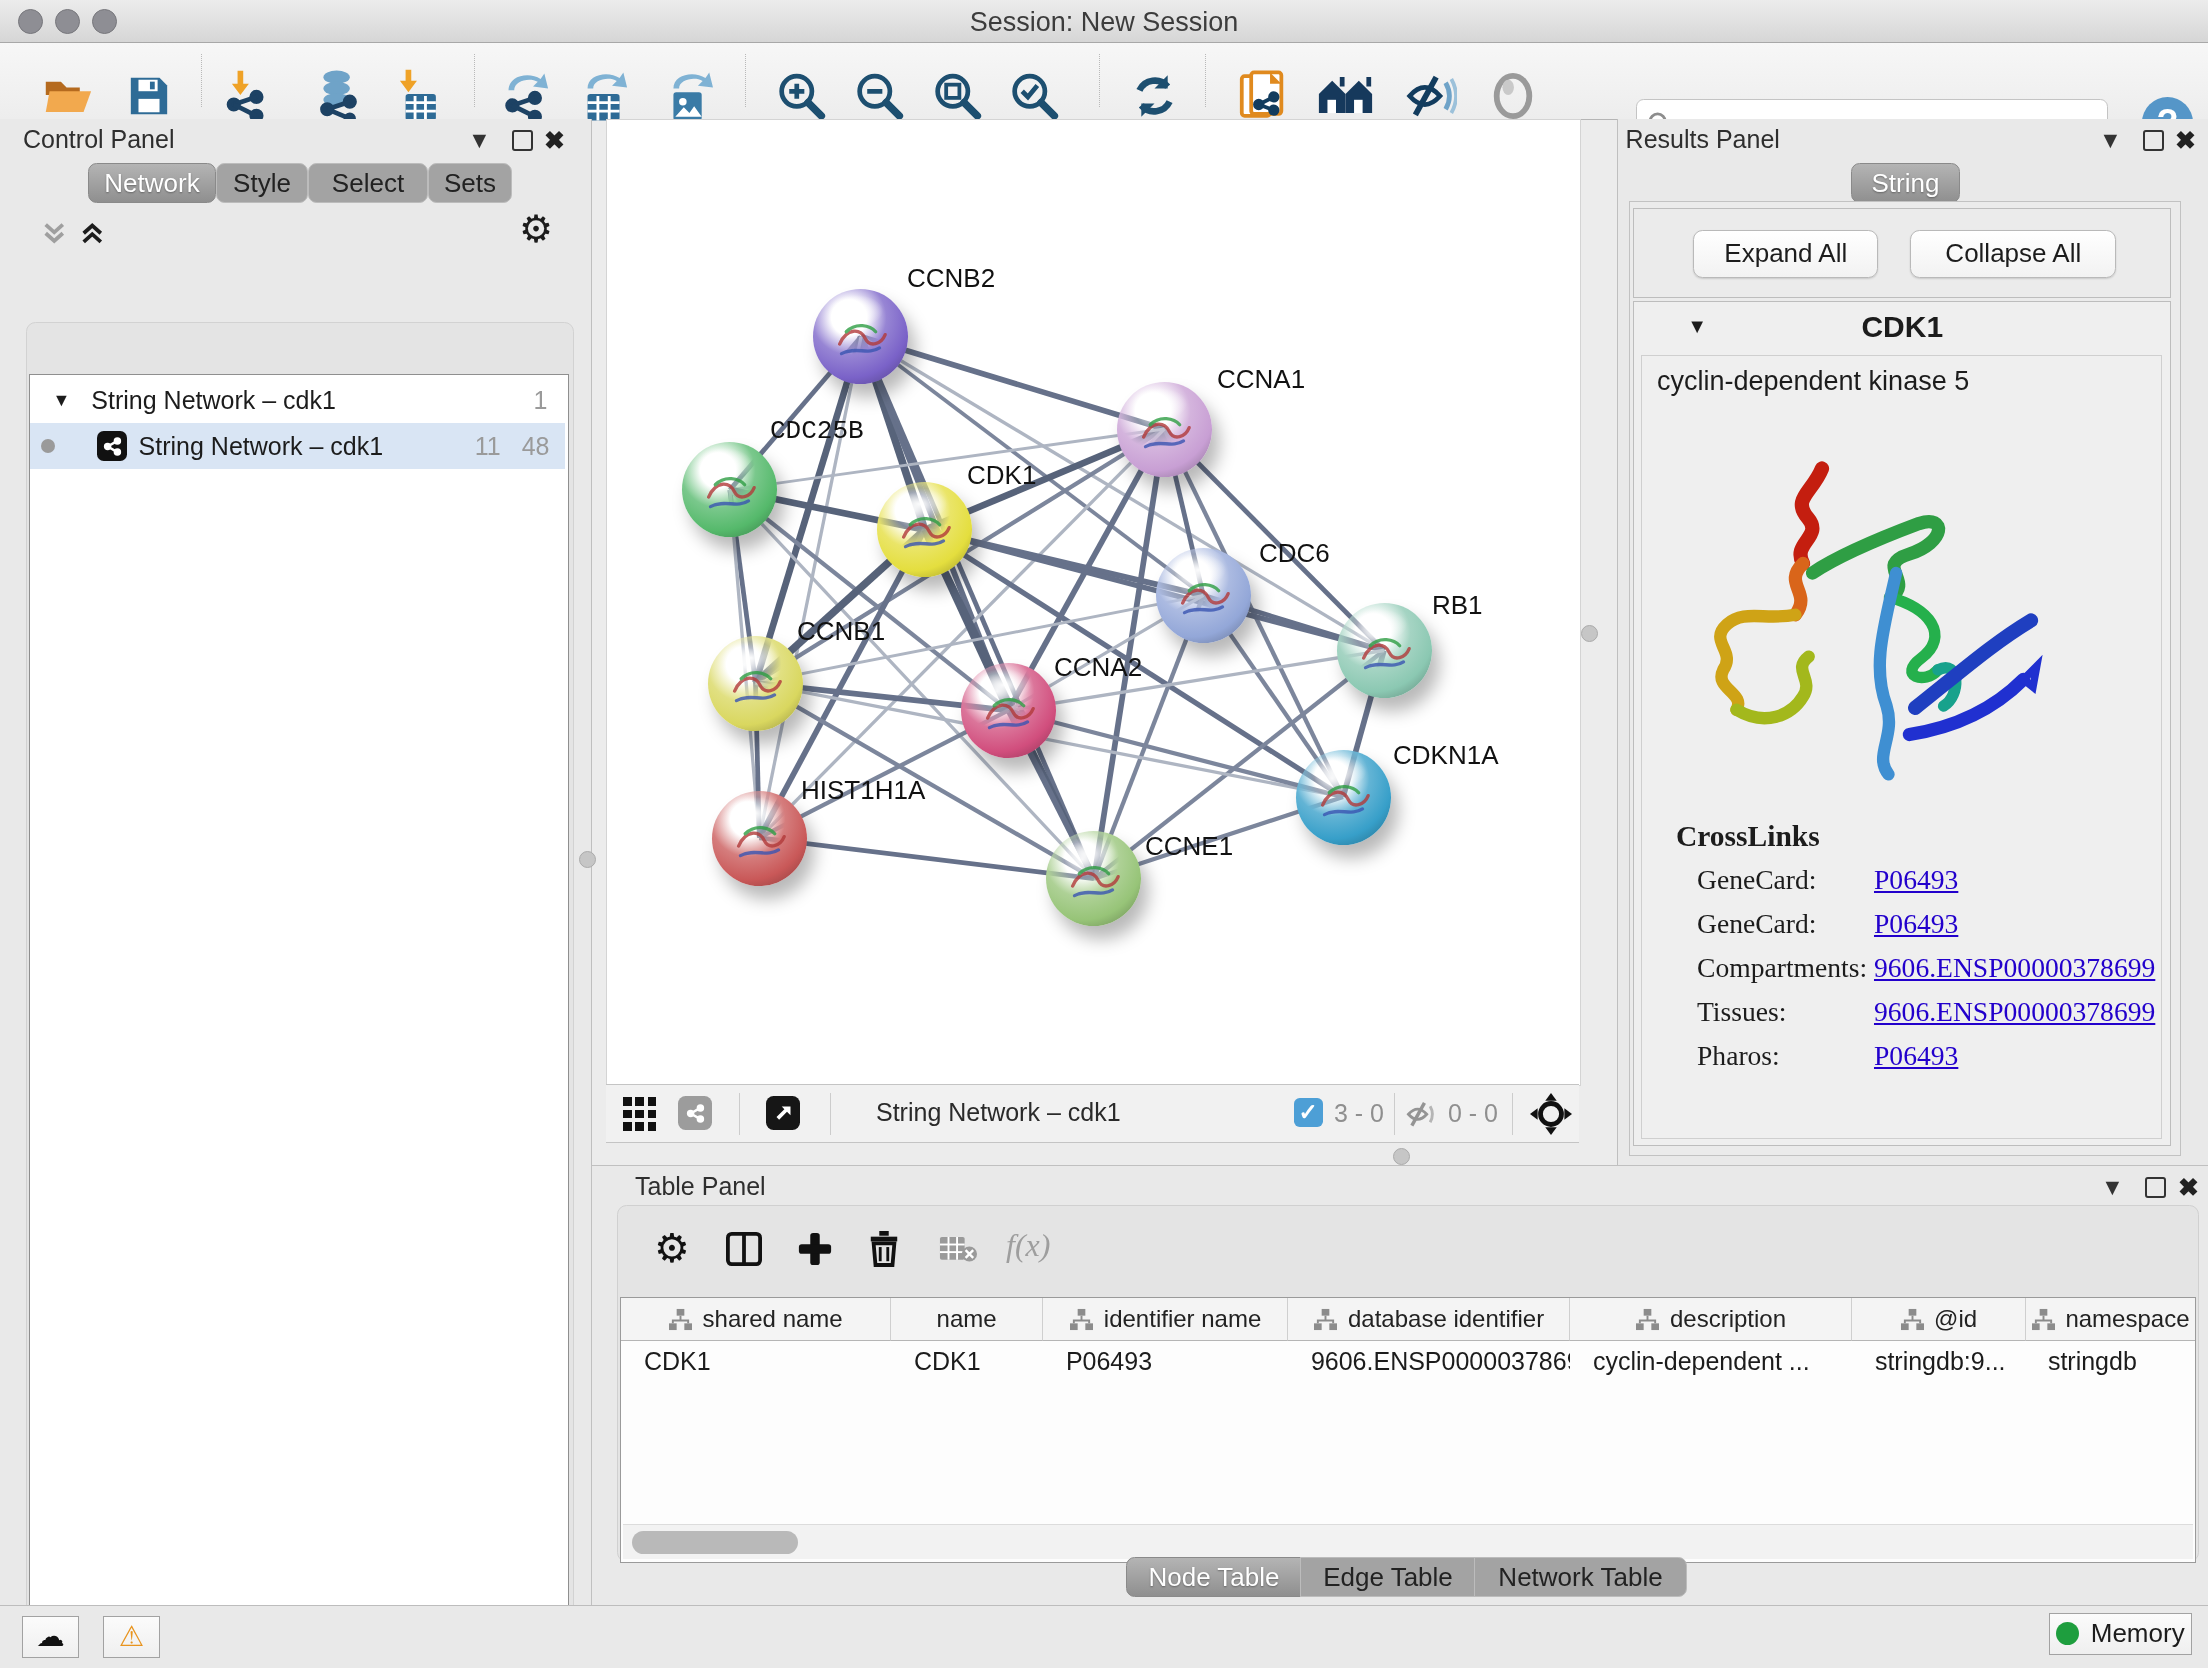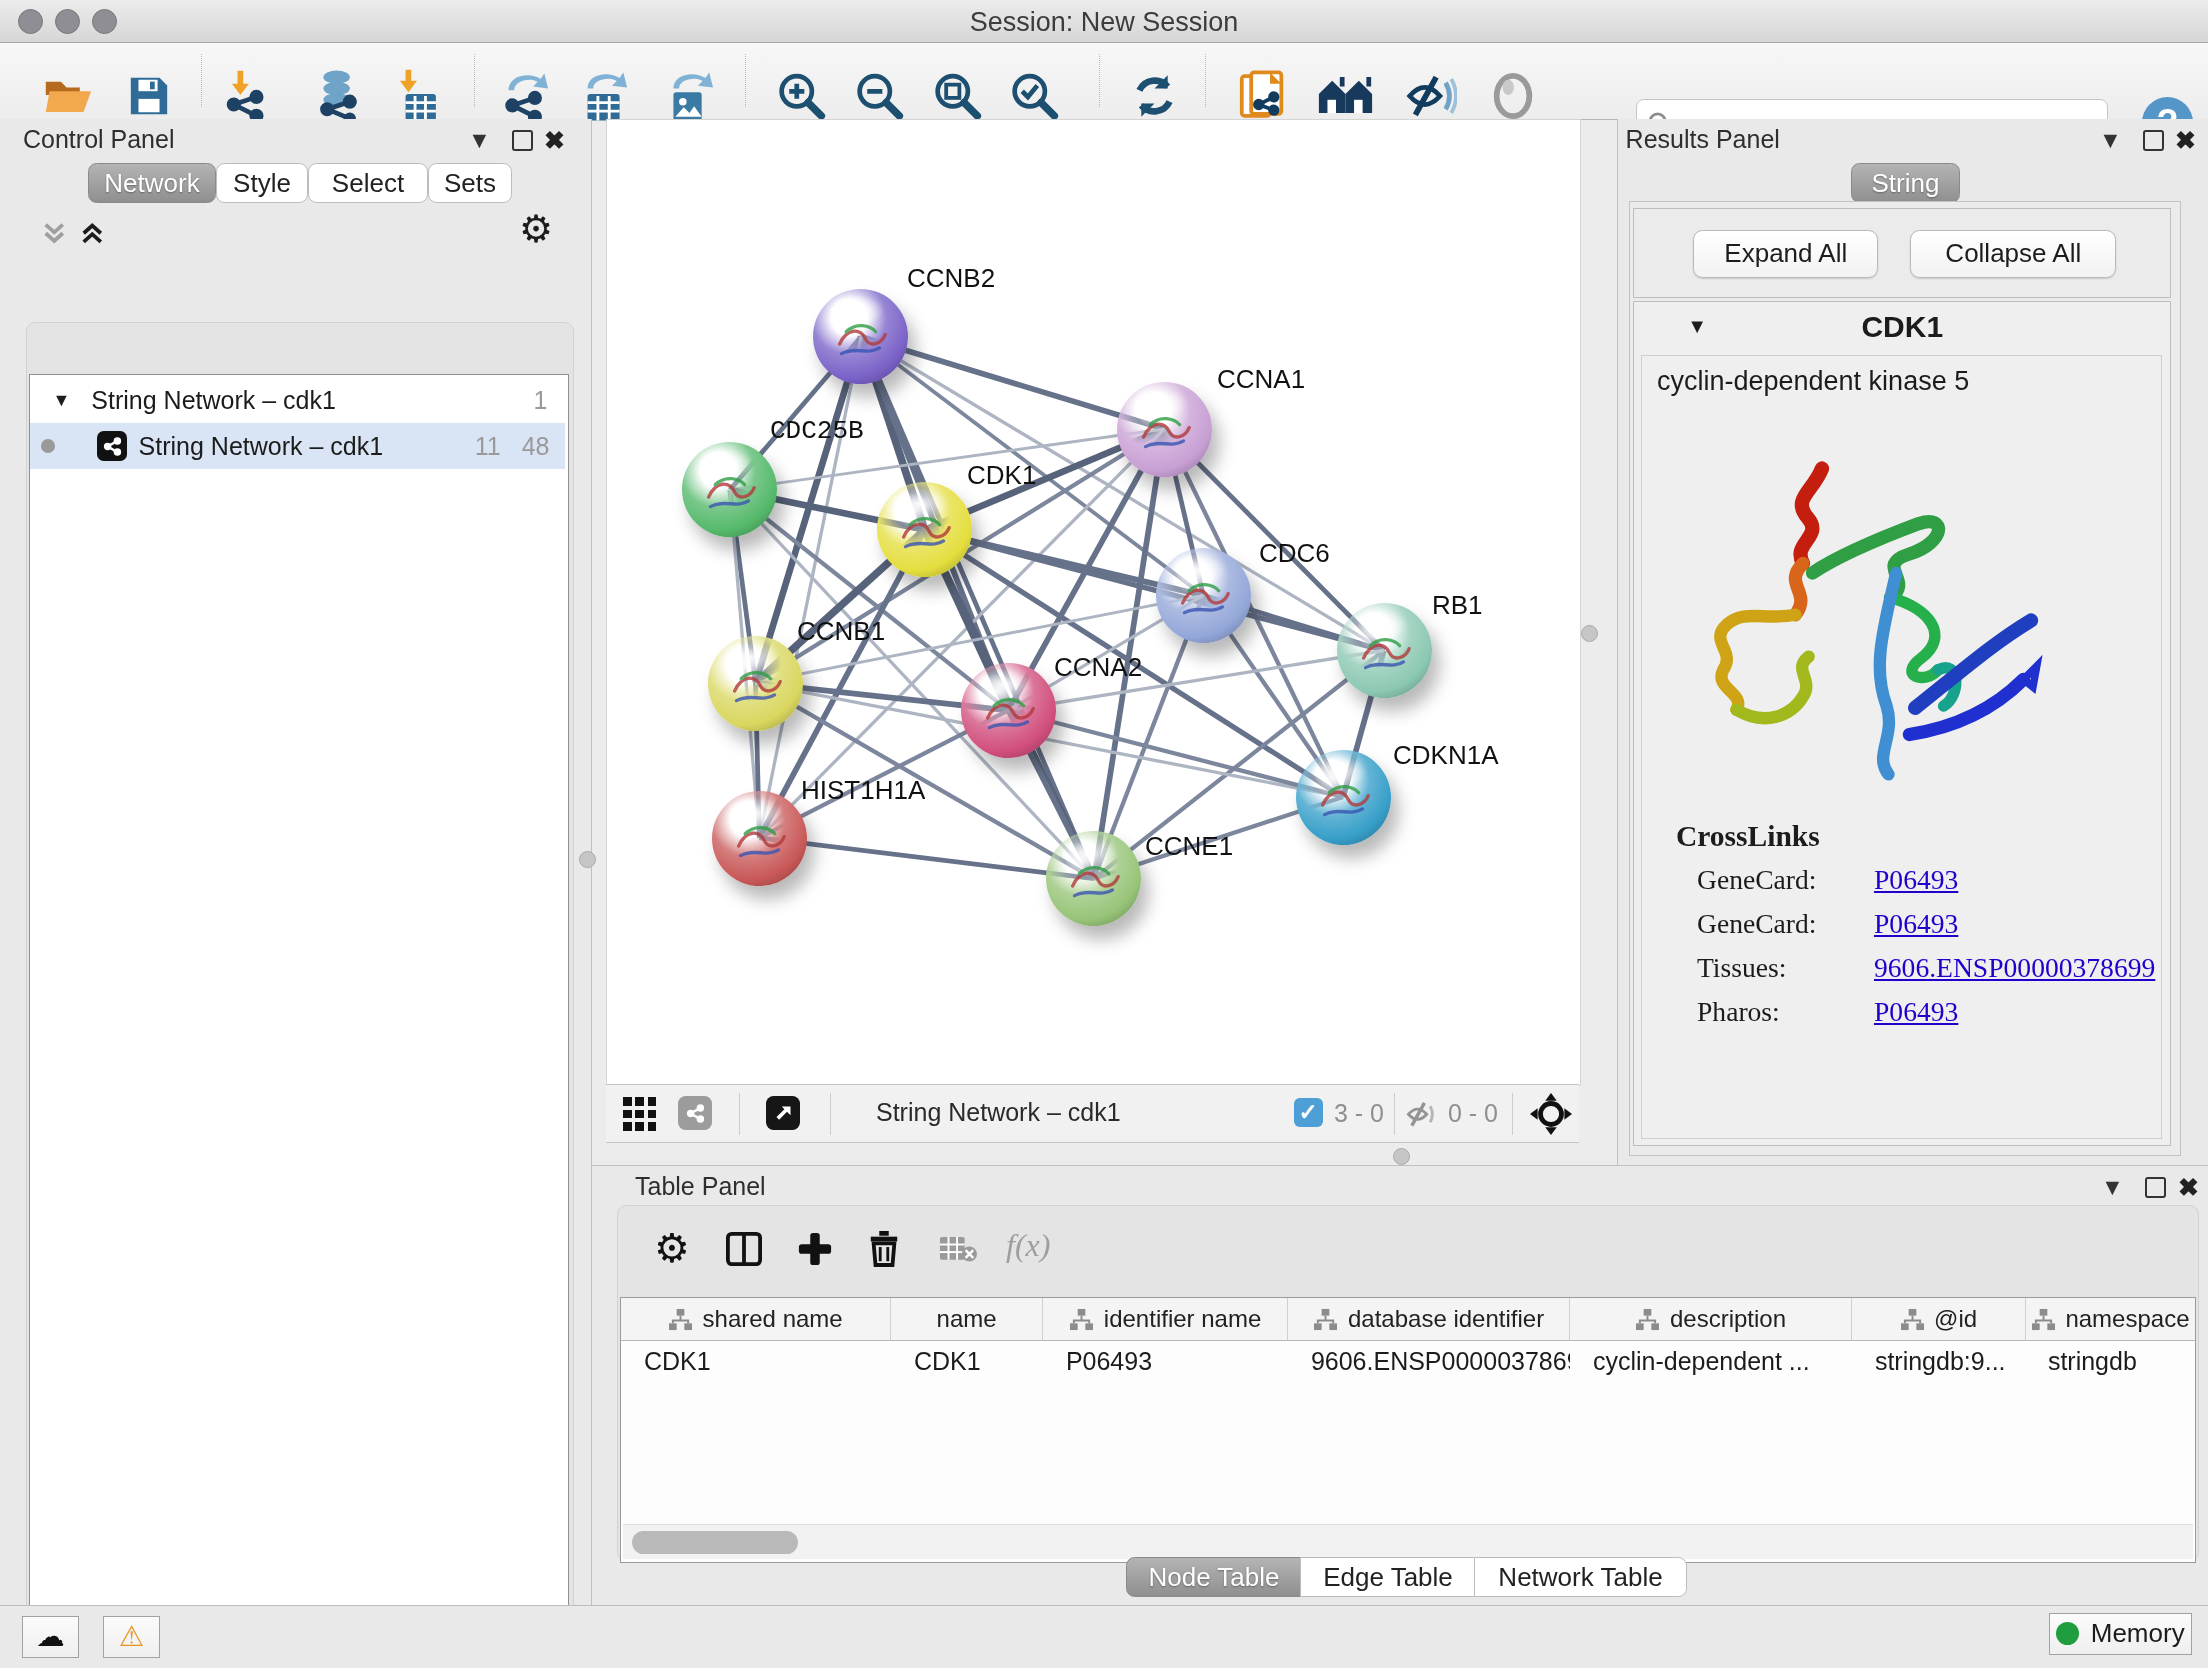--- a/index.html
+++ b/index.html
@@ -19,21 +19,21 @@
   #search-field{left:1636px;top:56px;width:470px;height:48px;background:#fff;border:1.9px solid #c4c4c4;
     border-radius:7.6px;display:flex;align-items:center;}
   #search-input{border:none;outline:none;flex:1;height:38px;font-size:25px;background:transparent;}
   #help-btn{left:2142px;top:54px;width:51px;height:51px;border-radius:50%;background:#5596c8;color:#fff;
     font-size:36px;font-weight:bold;text-align:center;line-height:51px;}
   
   .panel-title{font-size:25px;color:#2e2e2e;}
   .win-min{font-size:23px;color:#333;}
   .win-float{width:17px;height:17px;border:2.9px solid #333;border-radius:2.9px;display:inline-block;}
   .win-close{font-size:25px;color:#222;font-weight:bold;}
-  .tab{height:38px;border:1px solid #bcbcbc;border-radius:8.6px;background:#ffffff;
+  .tab{height:38px;border:1px solid #bcbcbc;border-radius:8.6px;background:#a3a3a3;
     display:flex;align-items:center;justify-content:center;font-size:26px;color:#222;}
   .tab.sel{background:linear-gradient(#b4b4b4,#8f8f8f);color:#fff;border-color:#8a8a8a;
     text-shadow:0 1px 1.9px rgba(0,0,0,.35);}
   
   #control-panel{left:0;top:119px;width:591px;height:1487px;background:#e9e9e9;border-right:1px solid #bfbfbf;}
   #cp-box{left:26px;top:203px;width:546px;height:1369px;background:#e4e4e4;border:1px solid #d2d2d2;border-radius:9.5px;}
   #tree-box{left:28.5px;top:255px;width:538px;height:1313px;background:#fff;border:1.9px solid #8f8f8f;}
   .tree-row{left:0;width:535px;height:44px;display:flex;align-items:center;font-size:25px;}
   .count{color:#9a9a9a;}
   #share-badge{width:30px;height:30px;border-radius:6.7px;background:#111;display:flex;align-items:center;justify-content:center;}
@@ -585,20 +585,21 @@
                 <path d="M380,210 C340,234 306,264 258,302" stroke="#1f3fc0" stroke-width="15"></path>
                 <path d="M252,330 C304,322 344,300 372,272" stroke="#2030d0" stroke-width="14"></path>
                 <path d="M372,272 l14,-14 -4,22 z" stroke="#2030d0" stroke-width="8"></path>
               </g>
             </svg>
           </div>
           <div class="abs serif" style="left:34px;top:464px;font-weight:bold;font-size:29.5px">CrossLinks</div>
           <div class="abs serif" style="left:55px;top:502px;font-size:27.6px;line-height:44px">
             <div><span style="display:inline-block;width:177px">GeneCard:</span><a class="xlink">P06493</a></div>
             <div><span style="display:inline-block;width:177px">GeneCard:</span><a class="xlink">P06493</a></div>
+            <div><span style="display:inline-block;width:177px">Compartments:</span><a class="xlink">9606.ENSP00000378699</a></div>
             <div><span style="display:inline-block;width:177px">Tissues:</span><a class="xlink">9606.ENSP00000378699</a></div>
             <div><span style="display:inline-block;width:177px">Pharos:</span><a class="xlink">P06493</a></div>
           </div>
         </div>
       </div>
     </div>
   </div>
 
   <div id="table-panel" class="abs">
     <div class="abs panel-title" style="left:43px;top:5.7px">Table Panel</div>

